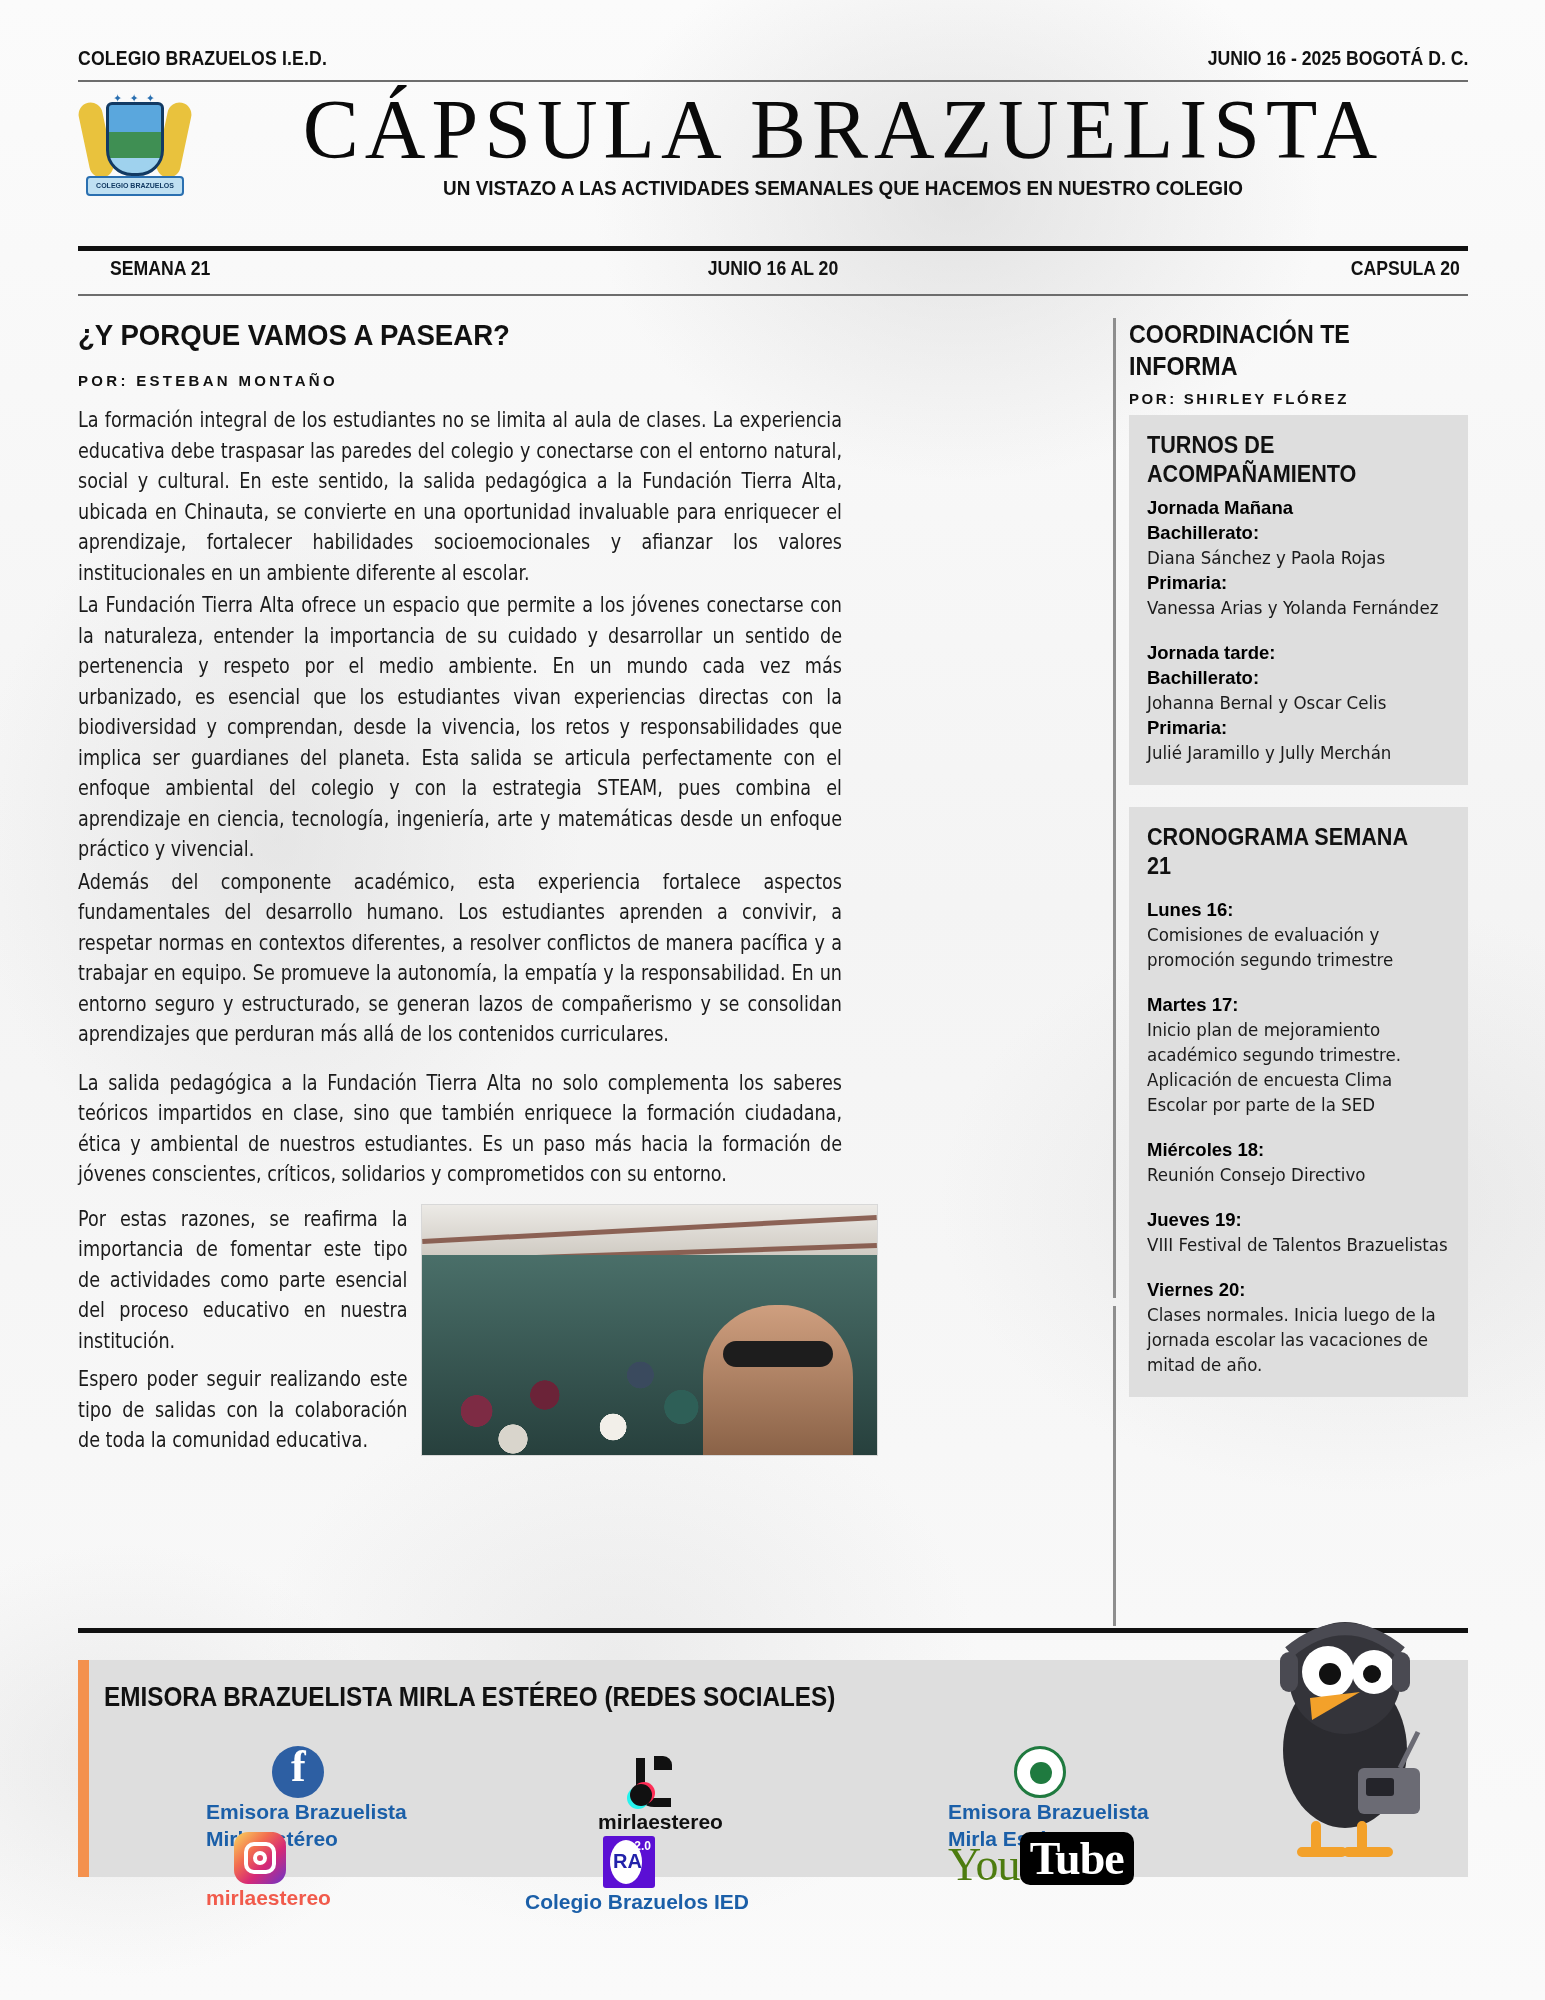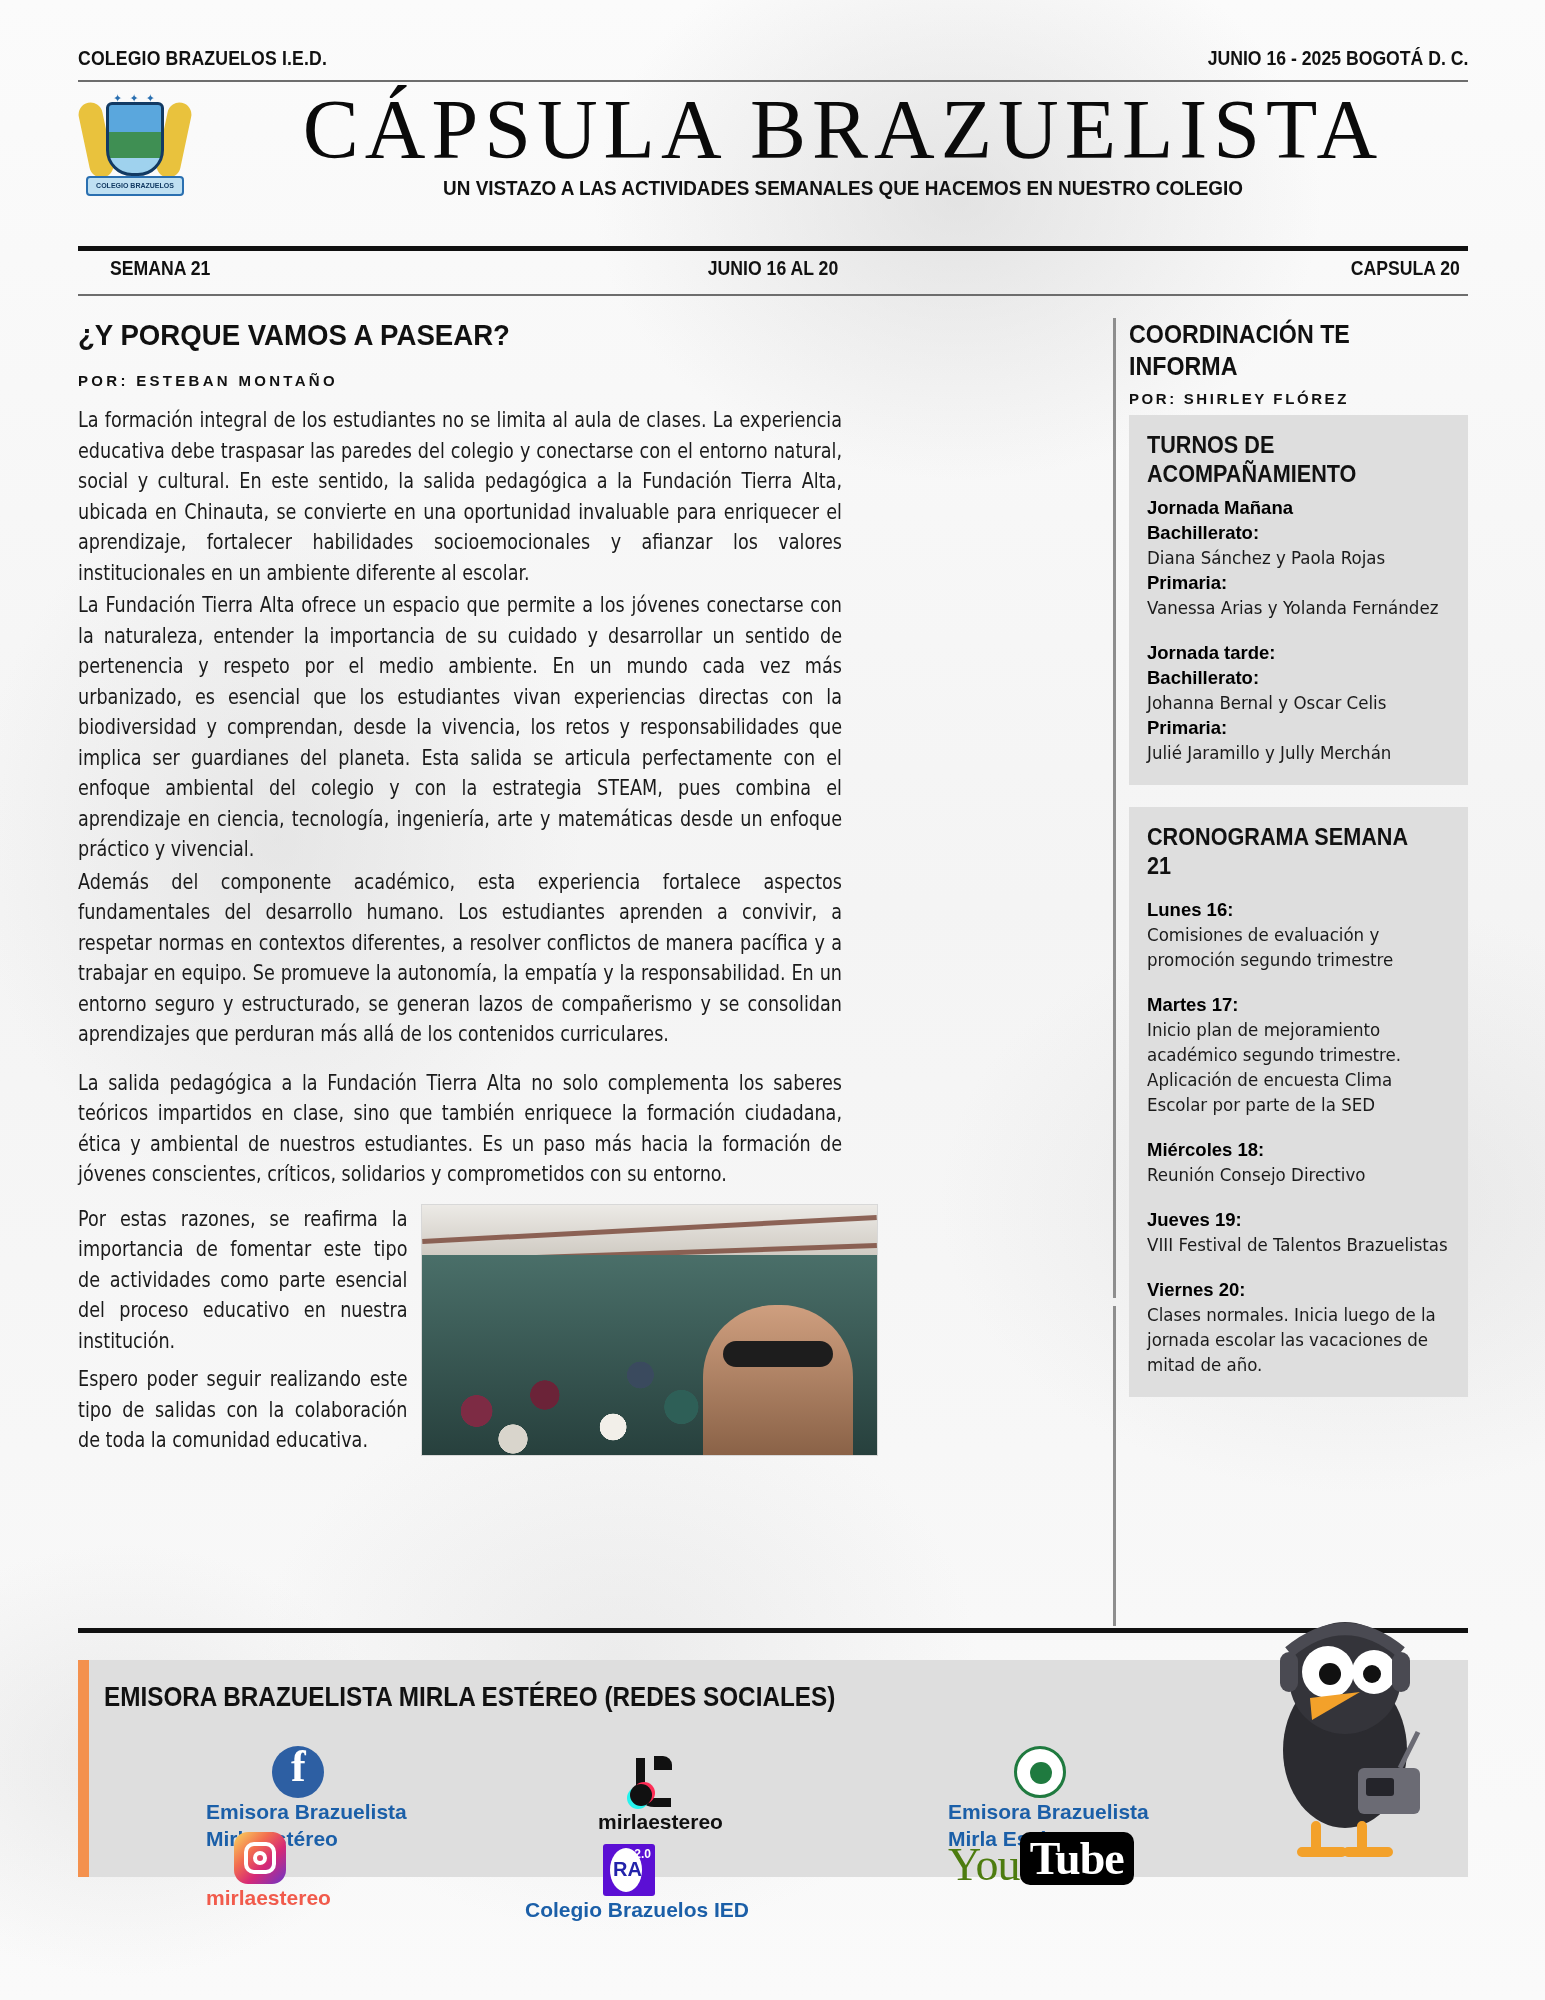--- a/index.html
+++ b/index.html
@@ -312,21 +312,21 @@
         <div>Emisora Brazuelista</div>
         <div>Mirla Estéreo</div>
       </div>
     </div>
 
     <div class="sitem" style="left:128px;top:172px;">
       <div class="sicon ic-ig"></div>
       <div class="slabel ig-red">mirlaestereo</div>
     </div>
 
-    <div class="sitem" style="left:420px;top:184px;padding-left:27px;">
+    <div class="sitem" style="left:420px;top:176px;padding-left:27px;">
       <div class="sicon ic-ra">
         <div class="o"></div>
         <div class="txt">RA</div>
         <div class="sup">2.0</div>
       </div>
       <div class="slabel ra-blue">Colegio Brazuelos IED</div>
     </div>
 
     <div class="yt" style="left:870px;top:166px;">
       <span class="you">You</span>

